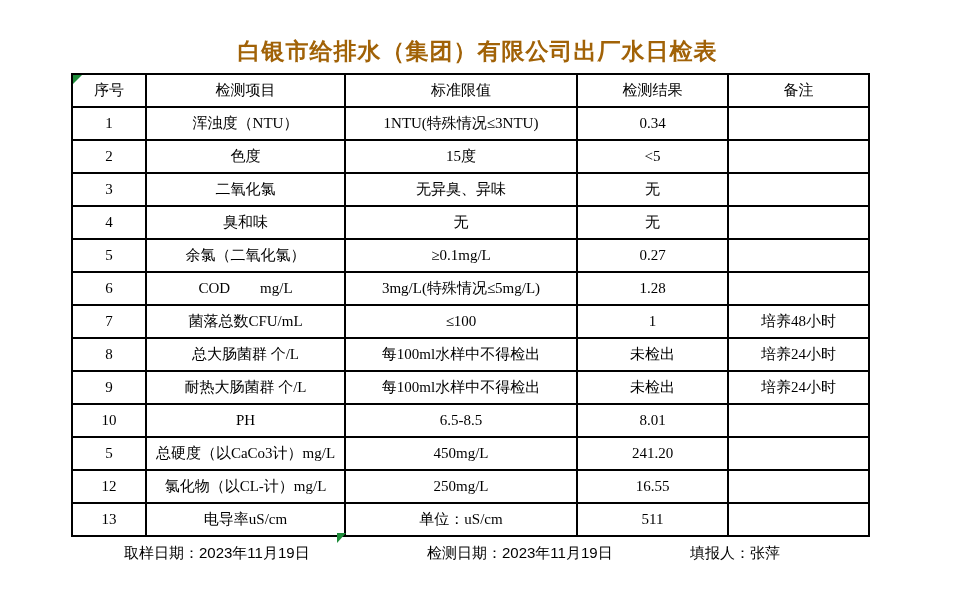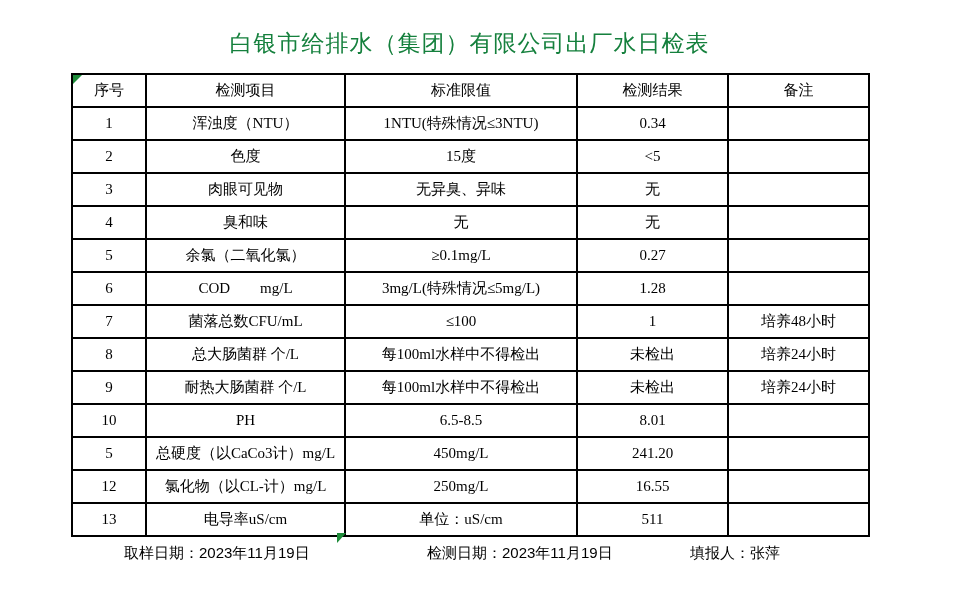--- a/index.html
+++ b/index.html
@@ -13,25 +13,25 @@
     width: 977px;
     height: 616px;
     background: #ffffff;
     overflow: hidden;
   }
   .title {
     position: absolute;
     left: 71px;
     top: 27px;
     width: 797px;
-    margin: 0;
+    margin: 8px;
     text-align: center;
     font-size: 23px;
-    font-weight: normal;
-    color: #15803d;
+    font-weight: bold;
+    color: #a16207;
     letter-spacing: 1px;
     line-height: 32px;
   }
   table.report {
     position: absolute;
     left: 71px;
     top: 73px;
     width: 797px;
     border-collapse: collapse;
     table-layout: fixed;
@@ -125,21 +125,21 @@
         </tr>
         <tr>
           <td>2</td>
           <td>色度</td>
           <td>15度</td>
           <td>&lt;5</td>
           <td></td>
         </tr>
         <tr>
           <td>3</td>
-          <td>肉眼可见物</td>
+          <td>二氧化氯</td>
           <td>无异臭、异味</td>
           <td>无</td>
           <td></td>
         </tr>
         <tr>
           <td>4</td>
           <td>臭和味</td>
           <td>无</td>
           <td>无</td>
           <td></td>

